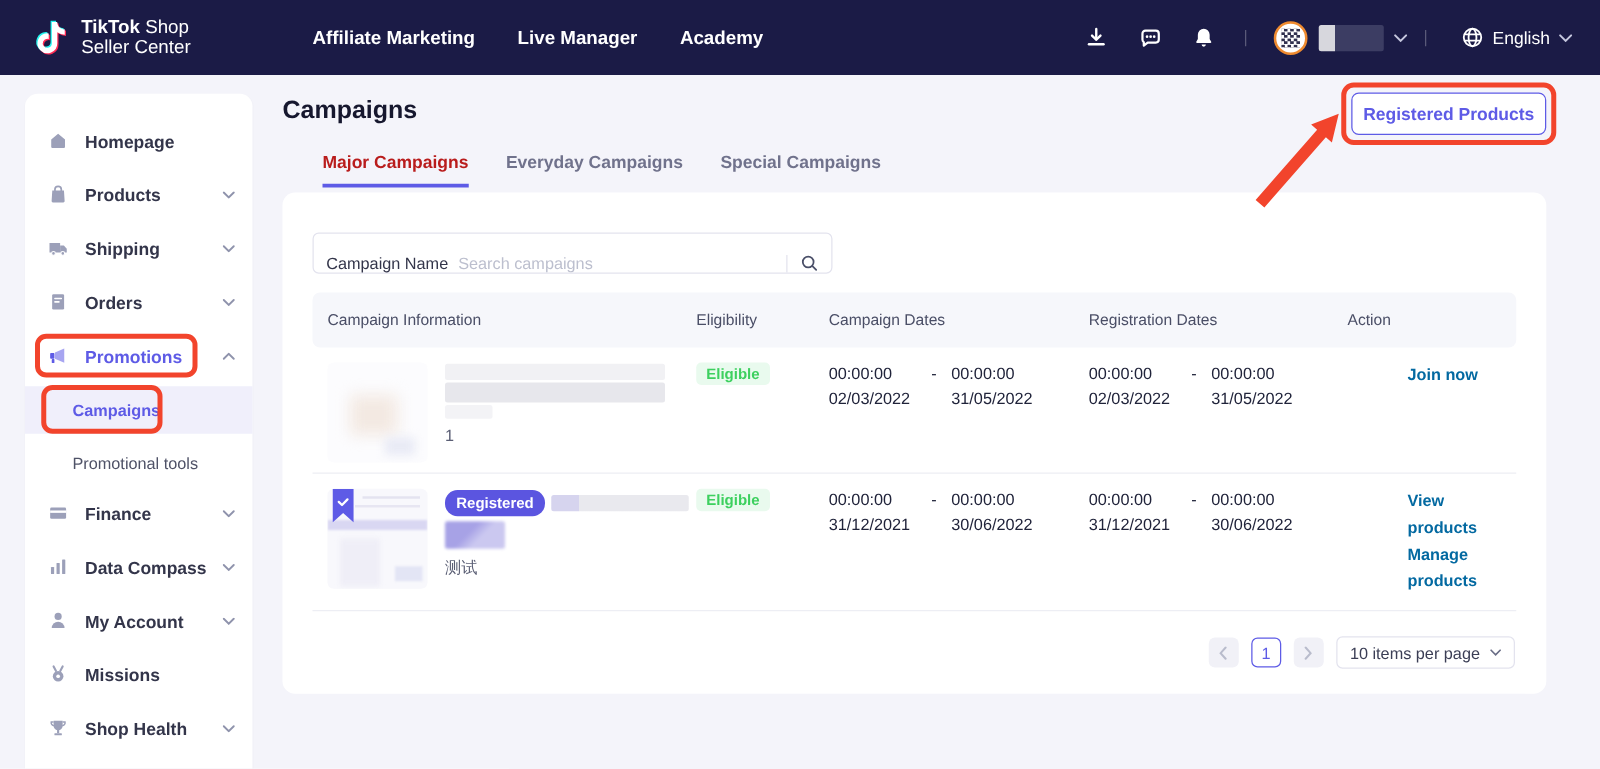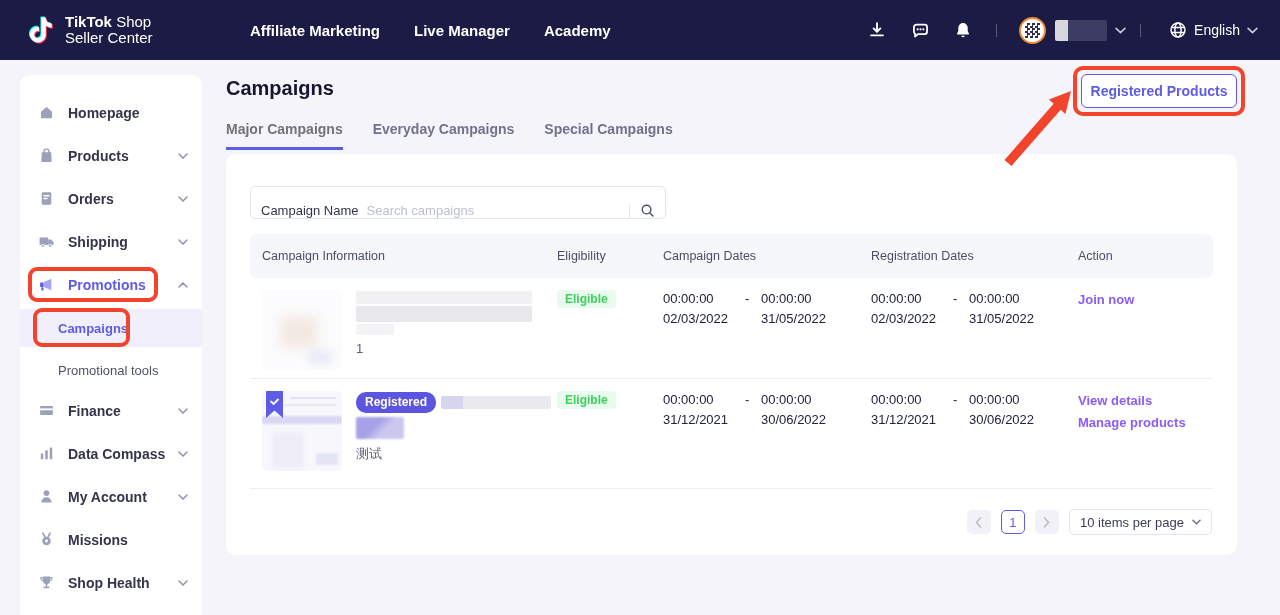--- a/index.html
+++ b/index.html
@@ -62,21 +62,21 @@
   .reg-btn {
     position:absolute; left:1081px; top:74px; width:156px; height:34px;
     background:#fff; border:1px solid #5E5BE6; border-radius:6px; color:#5E5BE6;
     font-size:14px; font-weight:600; display:flex; align-items:center; justify-content:center; cursor:pointer;
     font-family:"Liberation Sans", sans-serif;
   }
   .anno-regbtn { left:1073px; top:66px; width:172px; height:50px; position:absolute; border:4px solid #F2442C; border-radius:10px; pointer-events:none; z-index:6; }
   .anno-arrow { position:absolute; left:1000px; top:86px; width:78px; height:84px; pointer-events:none; z-index:6; }
   .tabs { position:absolute; left:226px; top:121px; display:flex; gap:30px; }
   .tab { font-size:14px; font-weight:600; color:#70728C; padding-bottom:10px; cursor:pointer; }
-  .tab.active { color:#737373; border-bottom:3px solid #5E5BE6; }
+  .tab.active { color:#b91c1c; border-bottom:3px solid #5E5BE6;margin-left:32px; }
 
   .card {
     position:absolute; left:226px; top:154px; width:1011px; height:401px;
     background:#fff; border-radius:10px;
   }
   .searchbox {
     position:absolute; left:24px; top:32px; width:416px; height:33px;
     border:1px solid #E3E3EE; border-radius:5px; display:flex; align-items:flex-end; padding:0 10px; cursor:text;
   }
   .searchbox .slabel { font-size:13px; color:#33354A; margin-right:8px; white-space:nowrap; }
@@ -112,21 +112,21 @@
   .bookmark { position:absolute; left:4px; top:0; }
 
   .badge-eligible {
     display:inline-block; background:#E9FAEE; color:#3DD05F;
     font-size:12px; font-weight:600; padding:2px 8px; border-radius:4px; margin-top:1px;
   }
   .dates { display:flex; font-size:13px; color:#20233A; line-height:20px; }
   .dstack { width:82px; flex:none; }
   .ddash { width:16px; flex:none; }
   .actions { display:flex; flex-direction:column; gap:1px; }
-  .alink { color:#8b5cf6; font-size:13px; font-weight:600; line-height:21px; cursor:pointer; }
+  .alink { color:#0369a1; font-size:13px; font-weight:600; line-height:21px; cursor:pointer;margin-left:48px; }
 
   .pagination { position:absolute; right:25px; top:355px; display:flex; align-items:center; gap:10px; }
   .pg-btn {
     width:24px; height:24px; border-radius:5px; background:#F1F1F7; border:none;
     display:flex; align-items:center; justify-content:center; color:#B9BCCC; cursor:pointer;
   }
   .pg-page {
     width:24px; height:24px; border-radius:5px; background:#fff; border:1.5px solid #5E5BE6;
     color:#5E5BE6; font-size:13px; display:flex; align-items:center; justify-content:center; cursor:pointer;
     font-family:"Liberation Sans", sans-serif;
@@ -230,42 +230,42 @@
       </span>
     <span>Products</span>
     <span class="chev">
         <svg width="10" height="6" viewBox="0 0 10 6" fill="none" stroke="currentColor" stroke-width="1.5" stroke-linecap="round">
           <polyline points="1,1 5,5 9,1"></polyline>
         </svg>
       </span>
   </div>
   <div class="sitem">
     <span class="sicon">
-        <svg width="17" height="17" viewBox="0 0 16 16">
-          <rect x="3.5" y="2.2" width="9" height="11.6" rx="1" fill="currentColor"></rect>
-          <path d="M5.6 5.4h4.8M5.6 8h3" stroke="#fff" stroke-width="1.2" stroke-linecap="round"></path>
-        </svg>
-      </span>
-    <span>Orders</span>
-    <span class="chev">
-        <svg width="10" height="6" viewBox="0 0 10 6" fill="none" stroke="currentColor" stroke-width="1.5" stroke-linecap="round">
-          <polyline points="1,1 5,5 9,1"></polyline>
-        </svg>
-      </span>
-  </div>
-  <div class="sitem">
-    <span class="sicon">
         <svg width="17" height="17" viewBox="0 0 16 16" fill="currentColor">
           <path d="M1.5 4.2h8v7h-8z"></path>
           <path d="M9.5 6h2.8l2.2 2.4v2.8h-5z"></path>
           <circle cx="4.5" cy="12" r="1.4" stroke="#fff" stroke-width=".8"></circle>
           <circle cx="11.5" cy="12" r="1.4" stroke="#fff" stroke-width=".8"></circle>
         </svg>
       </span>
     <span>Shipping</span>
+    <span class="chev">
+        <svg width="10" height="6" viewBox="0 0 10 6" fill="none" stroke="currentColor" stroke-width="1.5" stroke-linecap="round">
+          <polyline points="1,1 5,5 9,1"></polyline>
+        </svg>
+      </span>
+  </div>
+  <div class="sitem">
+    <span class="sicon">
+        <svg width="17" height="17" viewBox="0 0 16 16">
+          <rect x="3.5" y="2.2" width="9" height="11.6" rx="1" fill="currentColor"></rect>
+          <path d="M5.6 5.4h4.8M5.6 8h3" stroke="#fff" stroke-width="1.2" stroke-linecap="round"></path>
+        </svg>
+      </span>
+    <span>Orders</span>
     <span class="chev">
         <svg width="10" height="6" viewBox="0 0 10 6" fill="none" stroke="currentColor" stroke-width="1.5" stroke-linecap="round">
           <polyline points="1,1 5,5 9,1"></polyline>
         </svg>
       </span>
   </div>
   <div class="sitem active">
     <span class="sicon">
         <svg width="17" height="17" viewBox="0 0 16 16" fill="currentColor">
           <rect x="2" y="6" width="3.2" height="4.4" rx=".6"></rect>
@@ -493,21 +493,21 @@
           </div>
           <div class="ddash">-</div>
           <div class="dstack">
             <div>00:00:00</div>
             <div>30/06/2022</div>
           </div>
         </div>
       </div>
       <div class="td c5">
         <div class="actions">
-          <span class="alink">View details</span>
+          <span class="alink">View products</span>
           <span class="alink">Manage products</span>
         </div>
       </div>
     </div>
   </div>
 
   <div class="pagination">
     <button class="pg-btn">
       <svg width="7" height="11" viewBox="0 0 7 11" fill="none" stroke="currentColor" stroke-width="1.6" stroke-linecap="round">
           <polyline points="5.5,1 1.5,5.5 5.5,10"></polyline>

